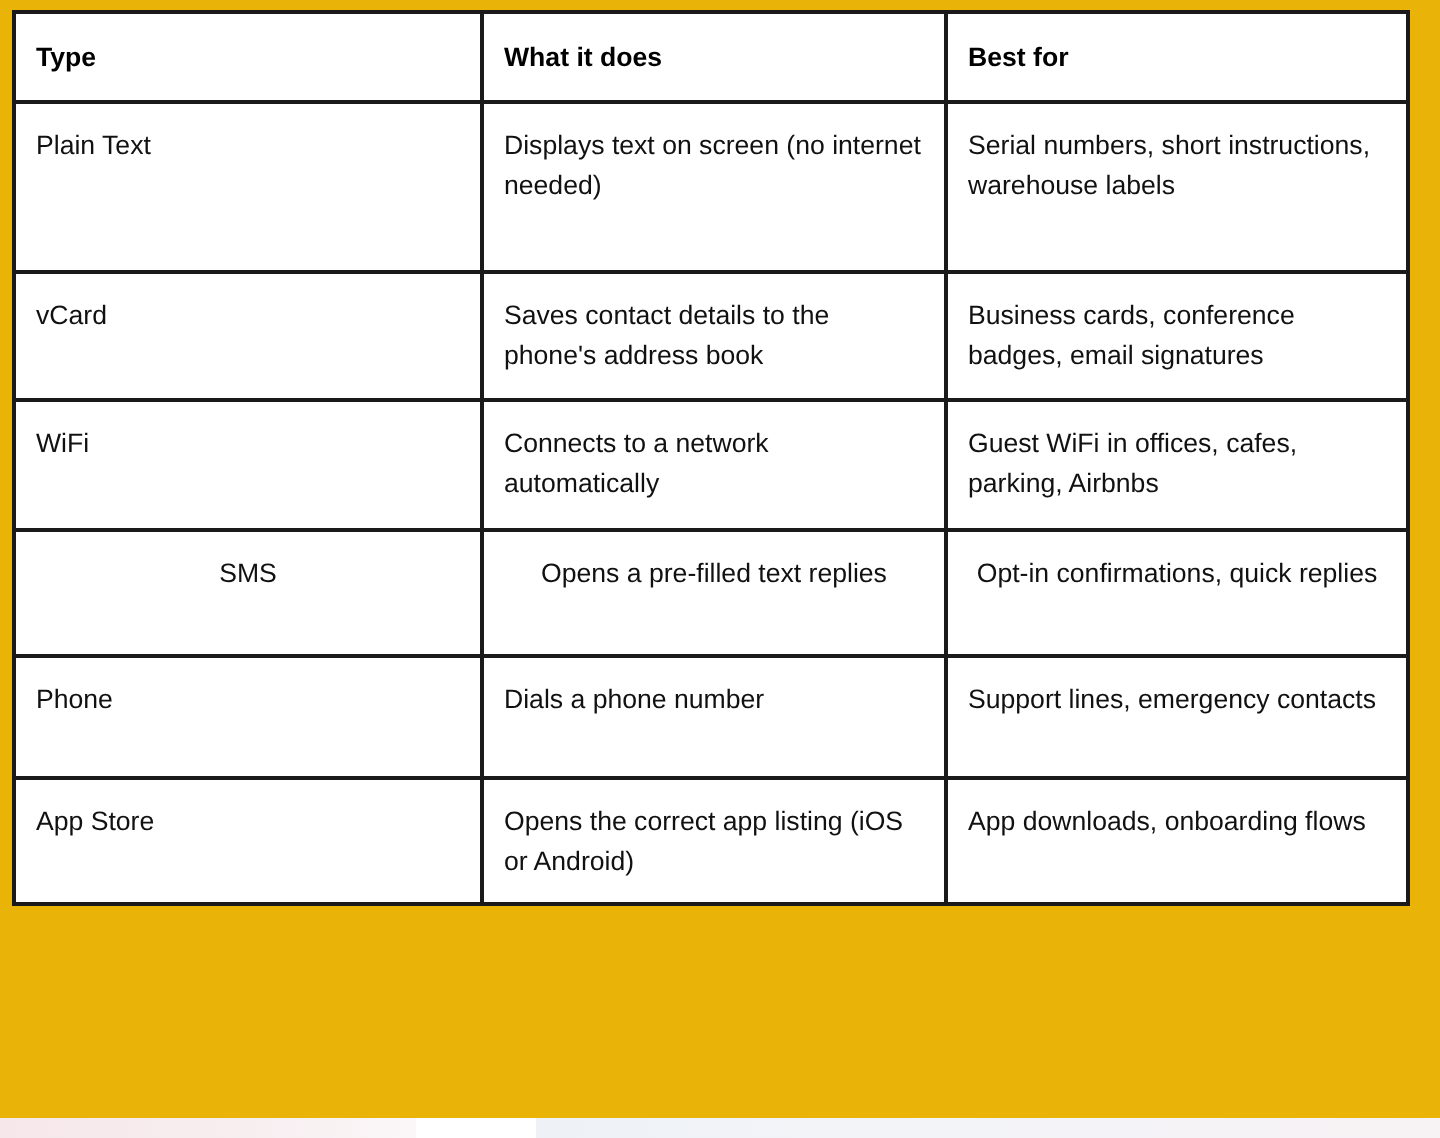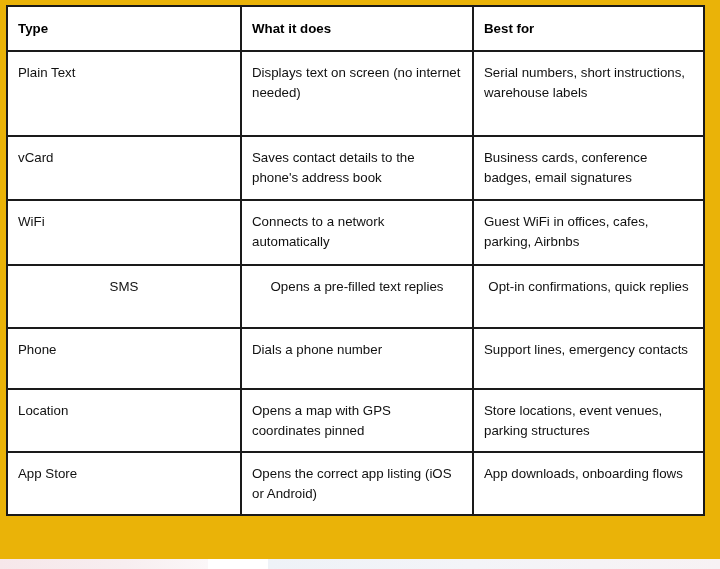--- a/index.html
+++ b/index.html
@@ -134,25 +134,20 @@
         <tr data-row="4">
           <td>SMS</td>
           <td>Opens a pre-filled text replies</td>
           <td>Opt-in confirmations, quick replies</td>
         </tr>
         <tr data-row="5">
           <td>Phone</td>
           <td>Dials a phone number</td>
           <td>Support lines, emergency contacts</td>
         </tr>
-        <tr data-row="6">
-          <td>Location</td>
-          <td>Opens a map with GPS coordinates pinned</td>
-          <td>Store locations, event venues, parking structures</td>
-        </tr>
         <tr data-row="7">
           <td>App Store</td>
           <td>Opens the correct app listing (iOS or Android)</td>
           <td>App downloads, onboarding flows</td>
         </tr>
       </tbody>
     </table>
   </div>
 
   <div class="bottom-strip">

